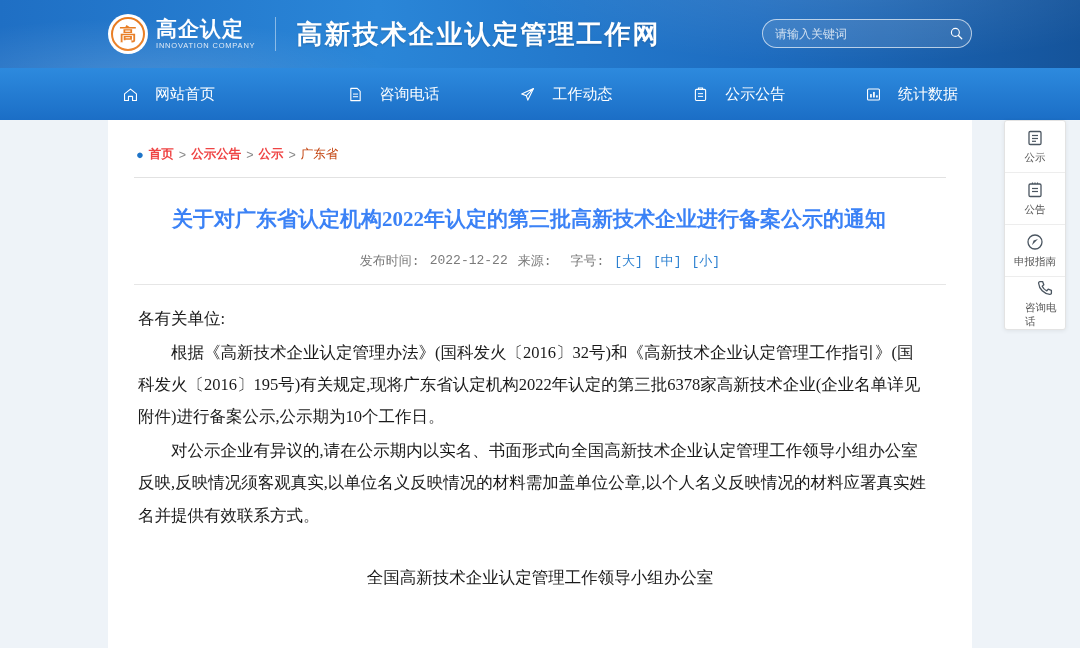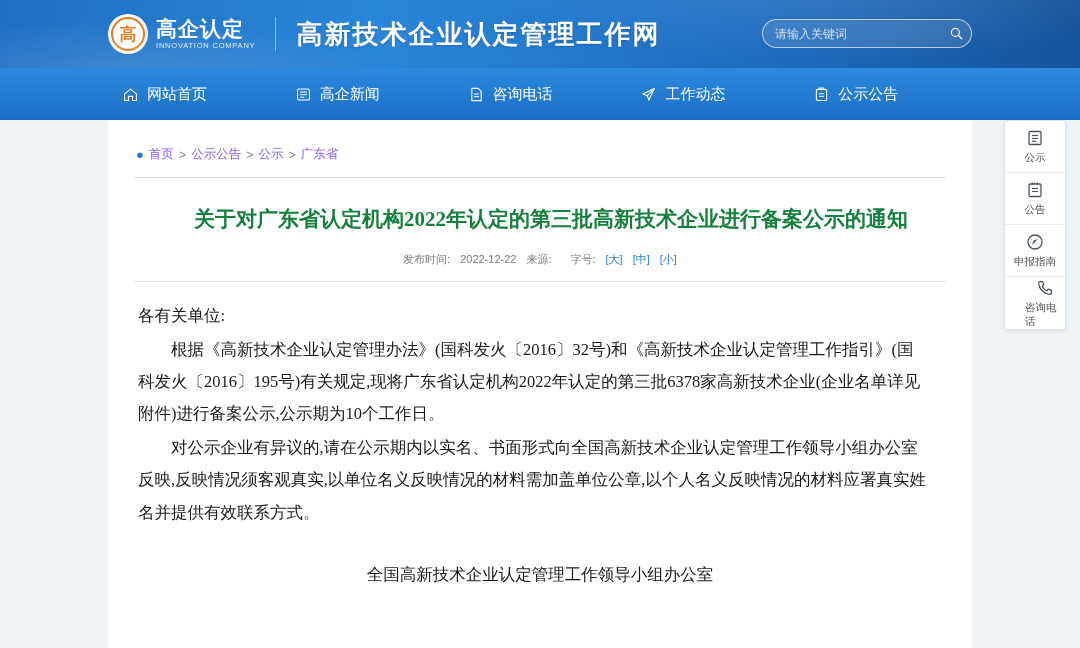--- a/index.html
+++ b/index.html
@@ -104,21 +104,21 @@
   .nav {
     height: 52px;
     background: linear-gradient(180deg, #2d8ade 0%, #1b6ec6 100%);
     display: flex;
     align-items: center;
     padding-left: 108px;
     padding-right: 108px;
   }
   .nav-item {
     display: flex; align-items: center;
-    gap: 8px;
+    gap: 16px;
     color: #ffffff;
     font-size: 15px;
     cursor: pointer;
     padding: 0 14px;
     height: 52px;
     white-space: nowrap;
   }
   .nav-spacer { flex: 1; }
   .nav-icon { display: inline-flex; width: 17px; height: 17px; }
 
@@ -138,42 +138,43 @@
   }
   .breadcrumb {
     display: flex; align-items: center;
     gap: 5px;
     font-size: 12.5px;
     color: #555;
     padding: 26px 4px 14px 4px;
     border-bottom: 0;
   }
   .breadcrumb .pin { color: #1e74c8; font-size: 13px; line-height: 1; }
-  .breadcrumb a { color: #8b5cf6; text-decoration: none; }
+  .breadcrumb a { color: #ef4444; text-decoration: none; font-weight: bold; }
   .breadcrumb .sep { color: #888; }
-  .breadcrumb .cur { color: #8b5cf6; }
+  .breadcrumb .cur { color: #c2410c; }
   .bc-rule {
     height: 1px; background: #e2e2e2; margin: 0 2px;
   }
 
   .doc-title {
-    text-align: right;
+    text-align: left;
     font-family: "Liberation Serif", serif;
     font-size: 21px;
     font-weight: bold;
-    color: #15803d;
+    color: #3b82f6;
     padding: 26px 40px 0 40px;
     line-height: 1.5;
   }
   .doc-meta {
     display: flex; align-items: center; justify-content: center;
     gap: 10px;
-    font-size: 11px;
+    font-size: 13px;
     color: #7a7a7a;
     padding: 16px 0 14px 0;
+    font-family: Liberation Mono, monospace;
   }
   .doc-meta .fs-label { margin-left: 9px; }
   .doc-meta .fs-opt { color: #2a7fd0; cursor: pointer; }
   .meta-rule { height: 1px; background: #e6e6e6; margin: 0 2px 18px 2px; }
 
   .doc-body {
     font-family: "Liberation Serif", serif;
     font-size: 16.5px;
     color: #1a1a1a;
     line-height: 1.95;
@@ -241,31 +242,20 @@
   <div class="nav-item">
     <span class="nav-icon">
       <svg viewBox="0 0 20 20" width="17" height="17">
         <path d="M3 9.3 L10 3.6 L17 9.3 V17 H12.4 V12.2 H7.6 V17 H3 Z" fill="none" stroke="#ffffff" stroke-width="1.3" stroke-linejoin="round"></path>
       </svg>
     </span>
     <span>网站首页</span>
   </div>
   <div class="nav-spacer"></div>
 
-  <div class="nav-item">
-    <span class="nav-icon">
-      <svg viewBox="0 0 20 20" width="17" height="17">
-        <rect x="3" y="3.5" width="14" height="13" rx="1.4" fill="none" stroke="#ffffff" stroke-width="1.3"></rect>
-        <line x1="6" y1="7.2" x2="14" y2="7.2" stroke="#ffffff" stroke-width="1.2"></line>
-        <line x1="6" y1="10.2" x2="14" y2="10.2" stroke="#ffffff" stroke-width="1.2"></line>
-        <line x1="6" y1="13.2" x2="11" y2="13.2" stroke="#ffffff" stroke-width="1.2"></line>
-      </svg>
-    </span>
-    <span>高企新闻</span>
-  </div>
   <div class="nav-spacer"></div>
 
   <div class="nav-item">
     <span class="nav-icon">
       <svg viewBox="0 0 20 20" width="17" height="17">
         <path d="M4.5 2.8 H12 L15.5 6.3 V17.2 H4.5 Z" fill="none" stroke="#ffffff" stroke-width="1.3" stroke-linejoin="round"></path>
         <line x1="7" y1="9.5" x2="13" y2="9.5" stroke="#ffffff" stroke-width="1.2"></line>
         <line x1="7" y1="12.6" x2="13" y2="12.6" stroke="#ffffff" stroke-width="1.2"></line>
       </svg>
     </span>
@@ -290,20 +280,31 @@
         <rect x="4" y="4" width="12" height="13" rx="1.3" fill="none" stroke="#ffffff" stroke-width="1.3"></rect>
         <path d="M7.6 4 V2.4 H12.4 V4" fill="none" stroke="#ffffff" stroke-width="1.3"></path>
         <line x1="7" y1="9" x2="13" y2="9" stroke="#ffffff" stroke-width="1.2"></line>
         <line x1="7" y1="12.2" x2="13" y2="12.2" stroke="#ffffff" stroke-width="1.2"></line>
       </svg>
     </span>
     <span>公示公告</span>
   </div>
   <div class="nav-spacer"></div>
 
+  <div class="nav-item">
+    <span class="nav-icon">
+      <svg viewBox="0 0 20 20" width="17" height="17">
+        <rect x="3" y="3.5" width="14" height="13" rx="1.3" fill="none" stroke="#ffffff" stroke-width="1.3"></rect>
+        <rect x="6" y="9.5" width="2" height="4" fill="#ffffff"></rect>
+        <rect x="9.5" y="7" width="2" height="6.5" fill="#ffffff"></rect>
+        <rect x="13" y="11" width="2" height="2.5" fill="#ffffff"></rect>
+      </svg>
+    </span>
+    <span>统计数据</span>
+  </div>
 </div>
 
 <div class="page">
 
   <div class="content-card">
 
     <div class="breadcrumb">
       <span class="pin">●</span>
       <a href="#">首页</a>
       <span class="sep">&gt;</span>

